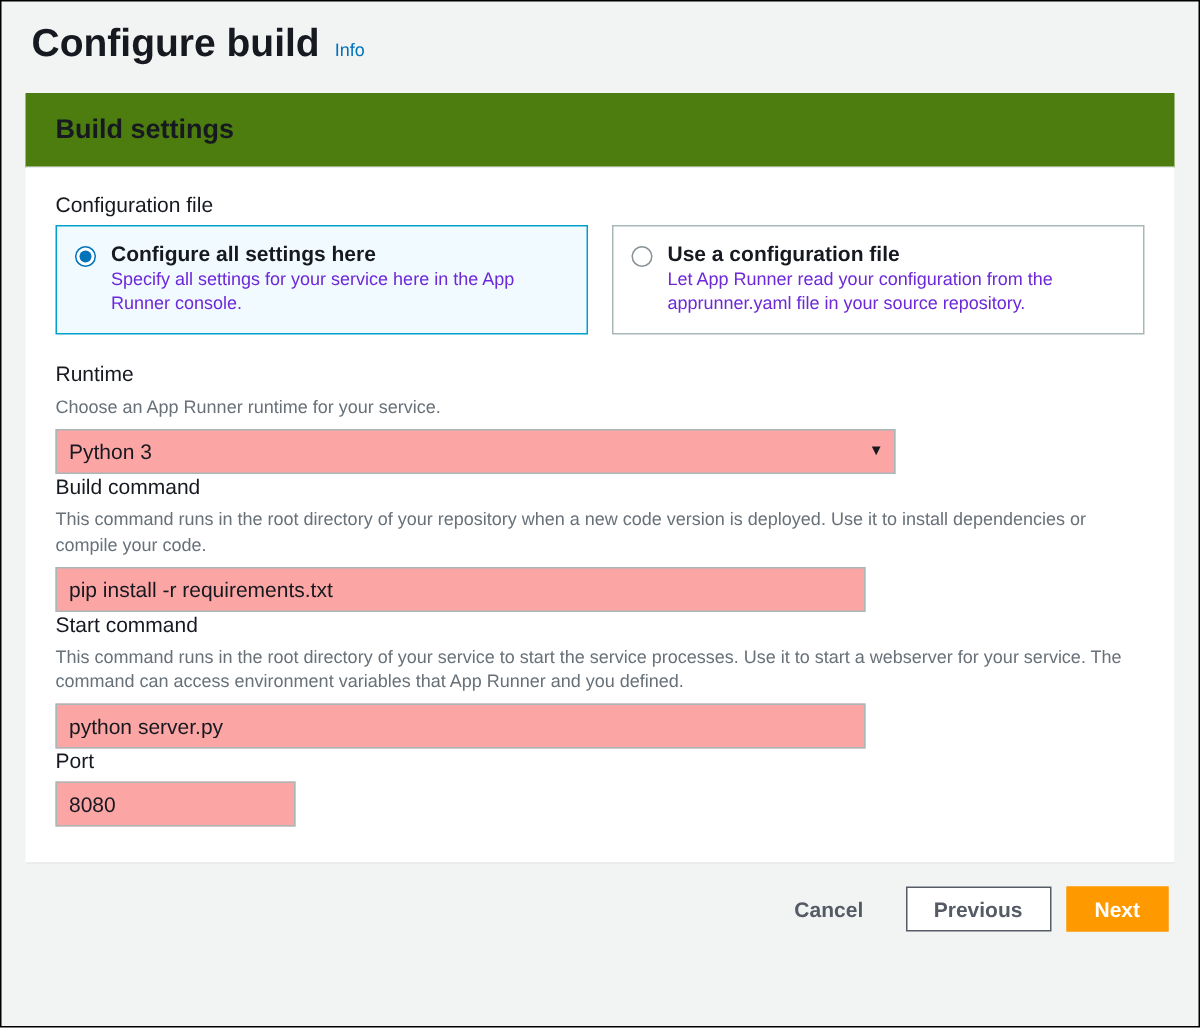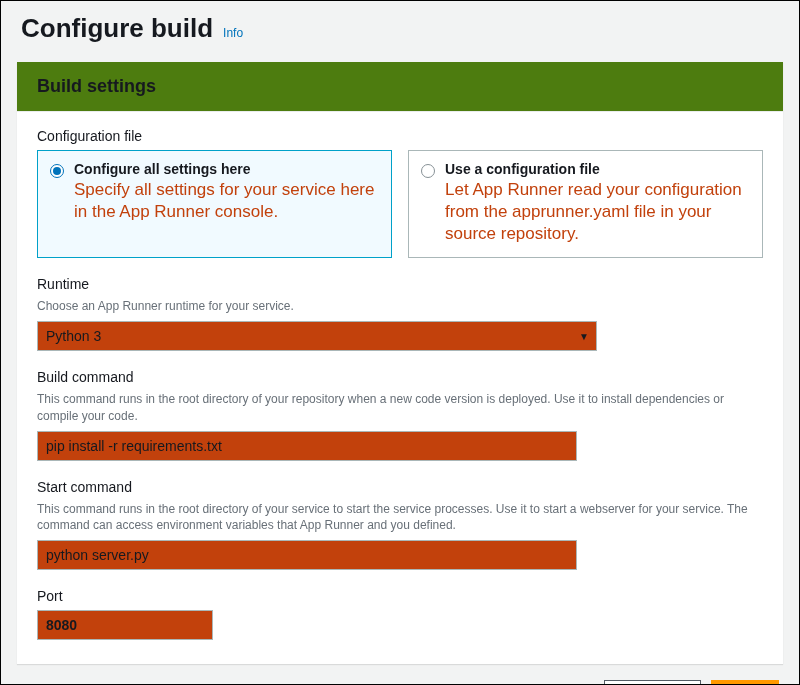--- a/index.html
+++ b/index.html
@@ -99,59 +99,57 @@
       top: 2px;
       left: 2px;
     }
     .radio-card-title {
       font-size: 14px;
       font-weight: 700;
       color: #16191f;
       margin-bottom: 2px;
     }
     .radio-card-desc {
-      font-size: 17px;
-      color: #c2410c;
+      font-size: 12px;
+      color: #6d28d9;
       line-height: 1.3;
     }
     .form-group {
-      margin-bottom: 18px;
     }
     .select-wrap {
       position: relative;
       width: 560px;
     }
     .select, .text-input, .num-input {
       width: 100%;
       padding: 6px 8px;
       border: 1px solid #aab7b8;
       font-size: 14px;
       font-family: inherit;
       color: #16191f;
-      background: #c2410c;
+      background: #fca5a5;
     }
     .select {
       appearance: none;
       padding-right: 28px;
     }
     .select-caret {
       position: absolute;
       right: 8px;
       top: 50%;
       transform: translateY(-50%);
       pointer-events: none;
       font-size: 10px;
       color: #16191f;
     }
     .text-input {
       width: 540px;
     }
     .num-input {
-      width: 176px;
-      font-weight: bold;
+      width: 160px;
     }
     .footer {
       display: flex;
       justify-content: flex-end;
       align-items: center;
       gap: 10px;
       padding: 16px 20px;
     }
     .btn {
       font-size: 14px;

